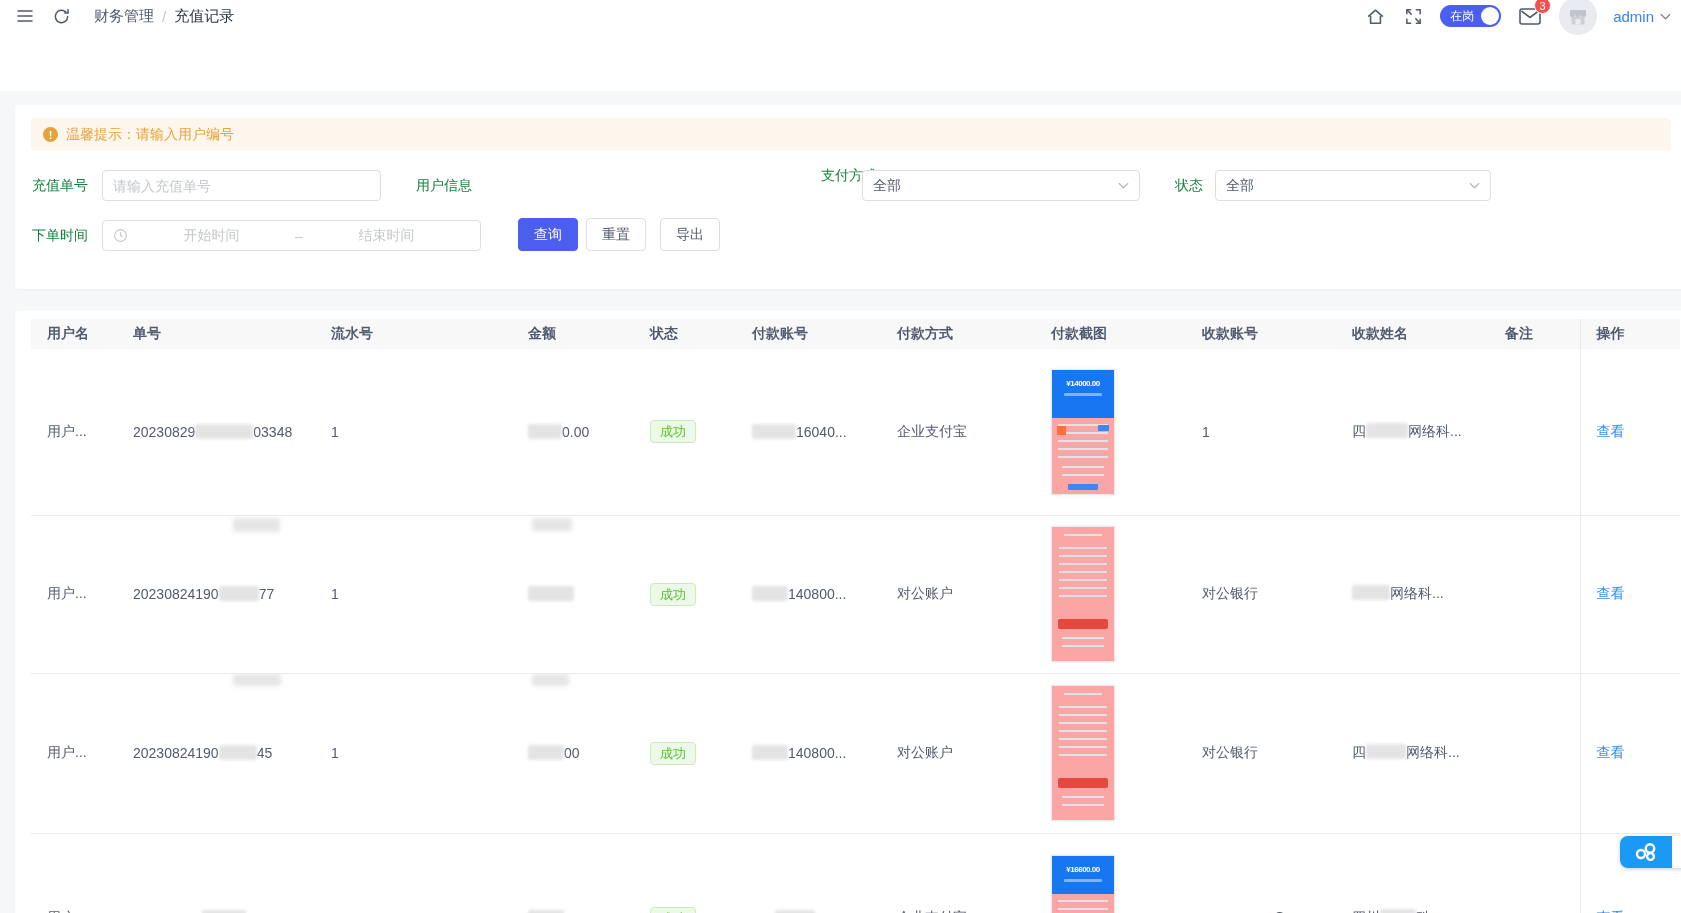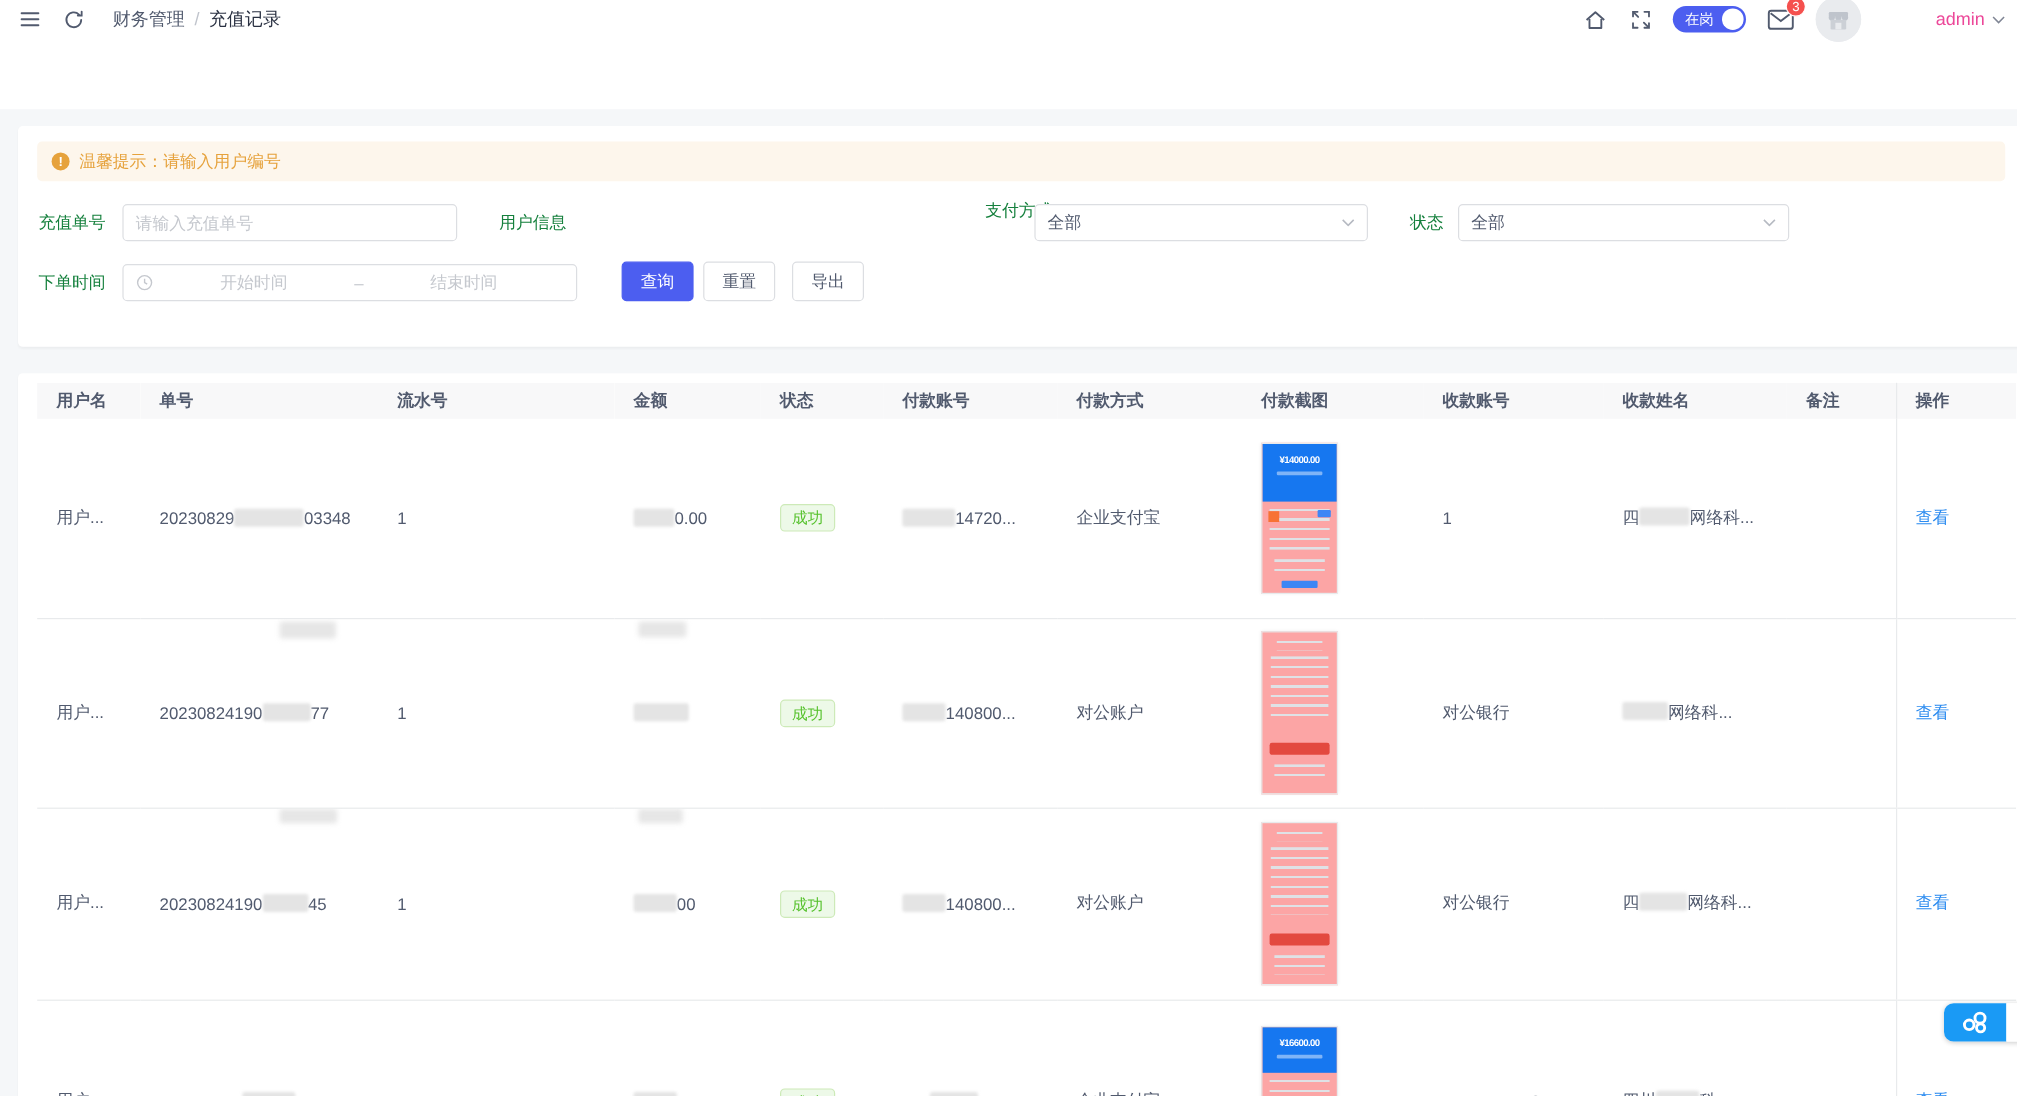--- a/index.html
+++ b/index.html
@@ -15,21 +15,21 @@
   .breadcrumb .sep { color:#c0c4cc; }
   .breadcrumb .current { color:#2a3142; }
   .tb-right { position:absolute; right:10px; top:0; height:32px; display:flex; align-items:center; gap:16px; }
   .duty-pill { width:61px; height:22px; border-radius:11px; background:#4c5ef0; display:flex; align-items:center; cursor:pointer; position:relative; }
   .duty-pill .duty-text { color:#fff; font-size:12px; margin-left:10px; }
   .duty-pill .knob { position:absolute; right:2px; top:2px; width:18px; height:18px; border-radius:50%; background:#fff; }
   .mail-wrap { position:relative; width:26px; height:26px; display:flex; align-items:center; justify-content:center; cursor:pointer; }
   .mail-badge { position:absolute; top:-6px; right:-8px; min-width:17px; height:17px; border-radius:9px; background:#f5504e; color:#fff;
     font-size:11px; display:flex; align-items:center; justify-content:center; padding:0 4px; border:1px solid #fff; }
   .avatar { width:38px; height:38px; border-radius:50%; background:#e9ebee; display:flex; align-items:center; justify-content:center; cursor:pointer; overflow:hidden; }
-  .admin-wrap { display:flex; align-items:center; gap:6px; cursor:pointer; font-size:15px; color:#ec4899;margin-left:46px; }
+  .admin-wrap { display:flex; align-items:center; gap:6px; cursor:pointer; font-size:15px; color:#3b82f6; }
 
   
   .card { position:absolute; background:#fff; border-radius:4px; box-shadow:0 1px 2px rgba(0,0,0,.04); }
   .filter-card { left:15px; top:105px; width:1700px; height:184px; }
   .table-card  { left:15px; top:311px; width:1700px; height:660px; }
 
   
   .notice { position:absolute; left:16px; top:13px; width:1640px; height:33px; background:#fdf6ec; border-radius:4px;
     display:flex; align-items:center; padding-left:12px; gap:8px; }
   .notice-icon { width:15px; height:15px; border-radius:50%; background:#e6a23c; color:#fff; font-size:11px; font-weight:bold;
@@ -240,21 +240,21 @@
         <td>
           <span>20230829</span><span class="blur" style="width:58px"></span><span>03348</span>
           
         </td>
         <td>1</td>
         <td>
           <span class="blur" style="width:34px"></span><span>0.00</span>
         </td>
         <td><span class="badge-success">成功</span></td>
         <td>
-          <span class="blur" style="width:44px"></span><span>14720...</span>
+          <span class="blur" style="width:44px"></span><span>16040...</span>
         </td>
         <td>企业支付宝</td>
         <td>
           <div class="thumb h126">
             <div class="blue-head tall">
               <div class="t-amt">¥14000.00</div>
               <div class="blue-sub"></div>
             </div>
             <div class="t-lines" style="top:54px;left:6px;right:6px;height:34px"></div>
             <span class="chip chip-orange" style="top:56px;left:5px"></span>

